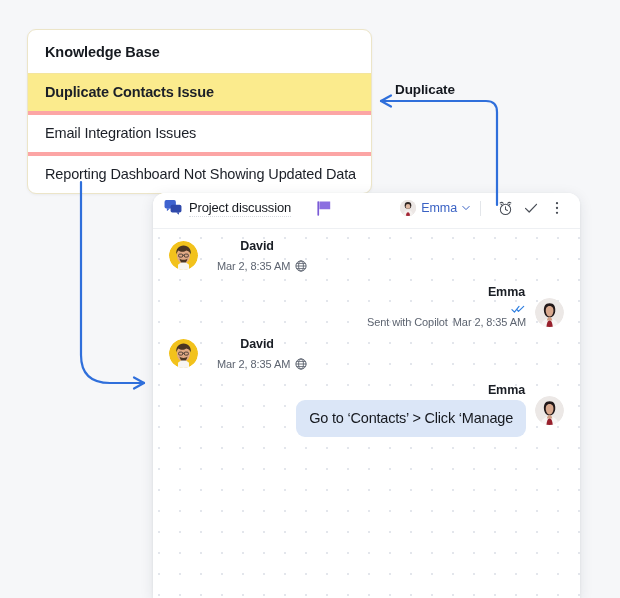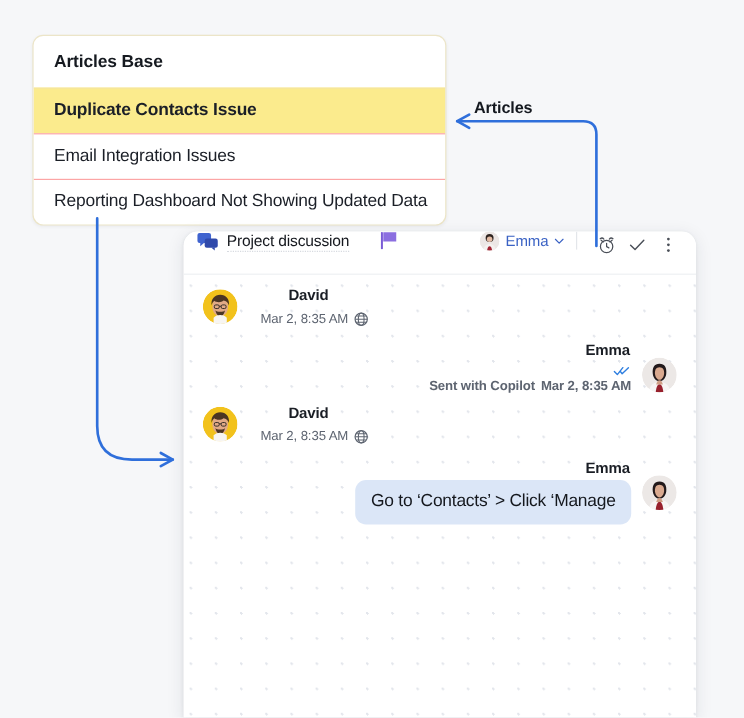--- a/index.html
+++ b/index.html
@@ -30,21 +30,21 @@
     font-size: 14.5px;
     font-weight: bold;
     color: #161a20;
     padding: 14px 17px 13px 17px;
     letter-spacing: -0.1px;
   }
   .kb-item {
     font-size: 14.5px;
     color: #1b1f27;
     padding: 10px 17px 11px 17px;
-    border-top: 1px solid #fca5a5;
+    border-top: 4px solid #fca5a5;
     letter-spacing: -0.15px;
     white-space: nowrap;
   }
   .kb-item.selected {
     background: #fbeb8d;
     font-weight: bold;
     border-top: 1px solid #f4e59d;
   }
   .kb-item.after-selected {
     border-top: 1px solid #f1e7bb;
@@ -82,21 +82,21 @@
     overflow: hidden;
     z-index: 5;
     display: flex;
     flex-direction: column;
   }
 
   .chat-header {
     height: 36px;
     flex: 0 0 36px;
     display: flex;
-    align-items: flex-start;
+    align-items: center;
     padding: 0 12px 5px 11px;
     background: #fff;
     border-bottom: 1px solid #eef0f3;
     position: relative;
     z-index: 3;
   }
   .chat-icon { width: 18px; height: 18px; flex: 0 0 18px; margin-right: 7px; display:block; }
   .chat-title {
     font-size: 13px;
     color: #15181e;
@@ -197,37 +197,36 @@
     letter-spacing: -0.1px;
     margin-top: 4px;
     margin-bottom: 11px;
     gap: 5px;
   }
   .meta-row.in { margin-left: 10px; }
   .meta-row.out {
     width: 100%;
     justify-content: space-between;
     margin-bottom: 7px;
-    font-weight: bold;
   }
   .globe { width: 12px; height: 12px; display:block; }
   .dblcheck { width: 14px; height: 10px; display:block; margin-top: 2px; margin-right: 1px; }
   .check-wrap { display: flex; justify-content: flex-end; width: 100%; height: 10px; }
 </style>
 </head>
 <body>
 
 <div class="kb-card">
-  <div class="kb-title">Articles Base</div>
+  <div class="kb-title">Knowledge Base</div>
   <div class="kb-item selected">Duplicate Contacts Issue</div>
   <div class="kb-item">Email Integration Issues</div>
   <div class="kb-item">Reporting Dashboard Not Showing Updated Data</div>
 </div>
 
-<div class="articles-label">Articles</div>
+<div class="articles-label">Duplicate</div>
 
 <svg class="arrow-layer" viewBox="0 0 620 598" width="620" height="598">
 
   <path d="M 497,205 L 497,112 Q 497,101 486,101 L 381,101" fill="none" stroke="#2f6fdb" stroke-width="2.2" stroke-linecap="round"></path>
   <path d="M 381,101 L 391,95.5 M 381,101 L 391,106.5" fill="none" stroke="#2f6fdb" stroke-width="2.2" stroke-linecap="round"></path>
 
   <path d="M 81,182 L 81,355 Q 81,383 110,383 L 144,383" fill="none" stroke="#2f6fdb" stroke-width="2.2" stroke-linecap="round"></path>
   <path d="M 144,383 L 134,377.5 M 144,383 L 134,388.5" fill="none" stroke="#2f6fdb" stroke-width="2.2" stroke-linecap="round"></path>
 </svg>
 

